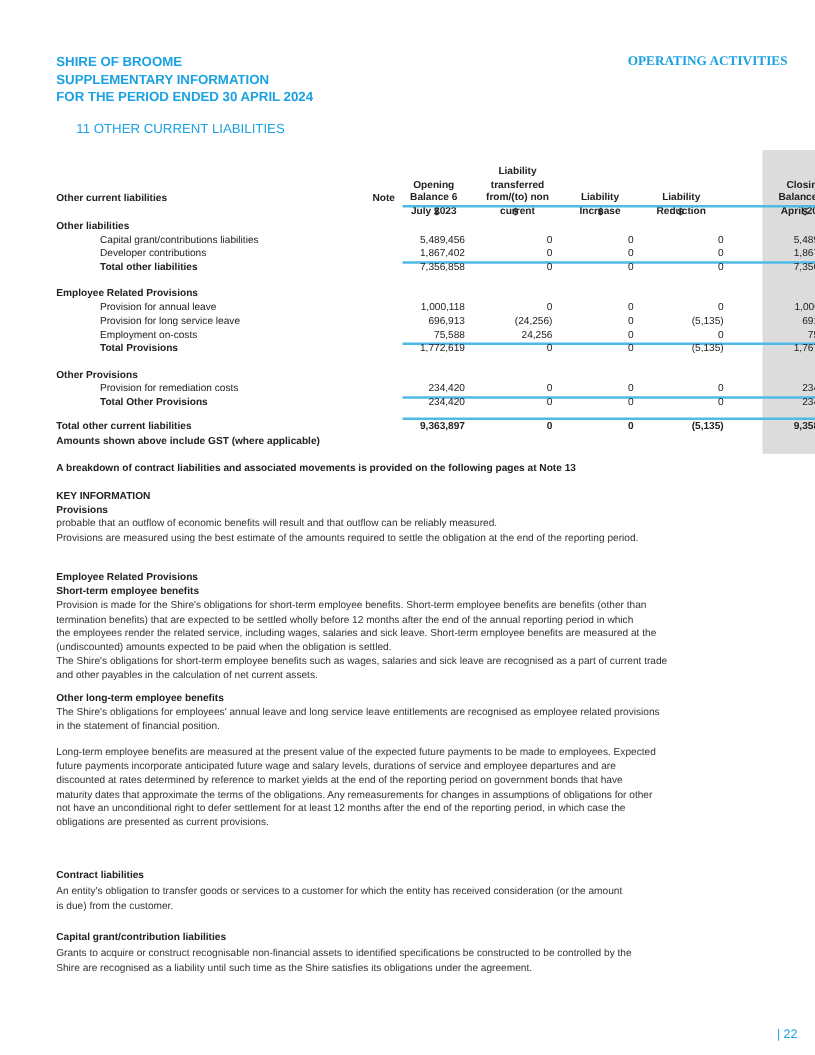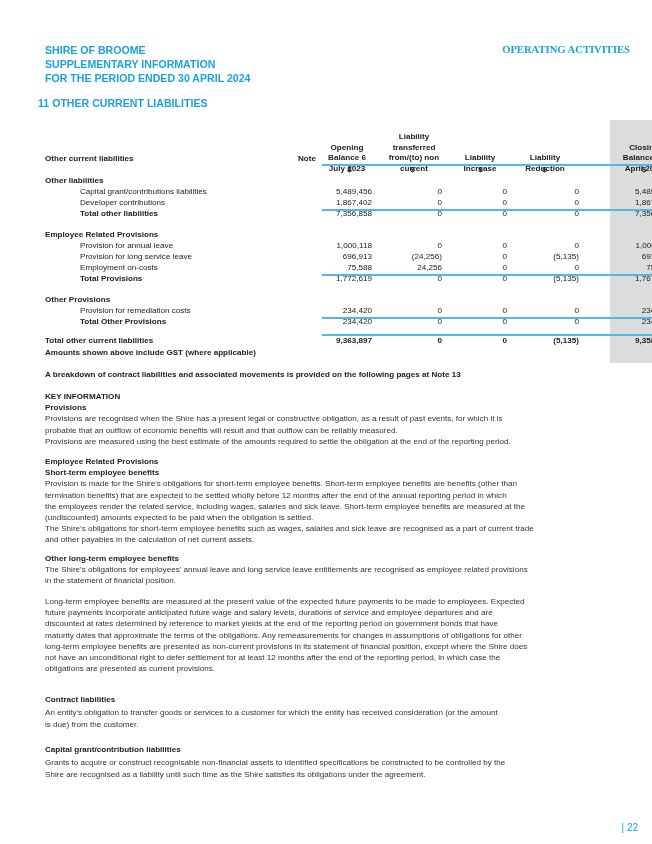--- a/index.html
+++ b/index.html
@@ -1,21 +1,21 @@
 <!DOCTYPE html>
 <html><head>
   <meta charset="utf-8">
   <style>
     * { box-sizing: border-box; margin: 0; padding: 0; }
     html, body { width: 652px; height: 844px; background: #ffffff; overflow: hidden; }
     body { font-family: "Liberation Sans", sans-serif; color: #222; position: relative; }
     .hdr { position: absolute; font-weight: bold; font-size: 10.6px; line-height: 14px; color: #1ba1e2; }
     #hdr-left { left: 45px; top: 43px; }
     #hdr-right { right: 22px; top: 43px; font-family: Liberation Serif, serif; }
-    #section-title { position: absolute; left: 38px; top: 97px; font-size: 10.6px; font-weight: bold; color: #1ba1e2; }
+    #section-title { position: absolute; left: 61px; top: 97px; font-size: 10.6px; font-weight: normal; color: #1ba1e2; }
 
     
     #tbl { position: absolute; left: 45px; top: 120px; width: 588px; font-size: 8.1px; line-height: 10.8px; }
     .shade { position: absolute; left: 565px; top: 0; width: 68px; height: 243px; background: #dcdcdc; }
     .row { position: absolute; left: 0; width: 588px; height: 11px; }
     .c { position: absolute; text-align: right; white-space: nowrap; }
     .c0 { left: 0; text-align: left; }
     .c0.ind { left: 9px; margin-left: 26px; }
     .cnote { left: 245px; width: 26px; text-align: right; }
     .c1 { left: 270px; width: 57px; }
@@ -189,21 +189,20 @@
   </div>
 </div>
 
 <div class="txt" style="top:369px">
   <div class="ht">A breakdown of contract liabilities and associated movements is provided on the following pages at Note 13</div>
 </div>
 
 <div class="txt" style="top:391px">
   <div class="ht">KEY INFORMATION</div>
   <div class="ht">Provisions</div>
-  <div>Provisions are recognised when the Shire has a present legal or constructive obligation, as a result of past events, for which it is</div>
   <div>probable that an outflow of economic benefits will result and that outflow can be reliably measured.</div>
   <div>Provisions are measured using the best estimate of the amounts required to settle the obligation at the end of the reporting period.</div>
 </div>
 
 <div class="txt" style="top:456px">
   <div class="ht">Employee Related Provisions</div>
   <div class="ht">Short-term employee benefits</div>
   <div>Provision is made for the Shire's obligations for short-term employee benefits. Short-term employee benefits are benefits (other than</div>
   <div>termination benefits) that are expected to be settled wholly before 12 months after the end of the annual reporting period in which</div>
   <div>the employees render the related service, including wages, salaries and sick leave. Short-term employee benefits are measured at the</div>
@@ -216,21 +215,20 @@
   <div class="ht">Other long-term employee benefits</div>
   <div>The Shire's obligations for employees' annual leave and long service leave entitlements are recognised as employee related provisions</div>
   <div>in the statement of financial position.</div>
 </div>
 
 <div class="txt" style="top:596px">
   <div>Long-term employee benefits are measured at the present value of the expected future payments to be made to employees. Expected</div>
   <div>future payments incorporate anticipated future wage and salary levels, durations of service and employee departures and are</div>
   <div>discounted at rates determined by reference to market yields at the end of the reporting period on government bonds that have</div>
   <div>maturity dates that approximate the terms of the obligations. Any remeasurements for changes in assumptions of obligations for other</div>
-  <div>long-term employee benefits are presented as non-current provisions in its statement of financial position, except where the Shire does</div>
   <div>not have an unconditional right to defer settlement for at least 12 months after the end of the reporting period, in which case the</div>
   <div>obligations are presented as current provisions.</div>
 </div>
 
 <div class="txt" style="top:694px;line-height:12.5px">
   <div class="ht">Contract liabilities</div>
   <div>An entity's obligation to transfer goods or services to a customer for which the entity has received consideration (or the amount</div>
   <div>is due) from the customer.</div>
 </div>
 

